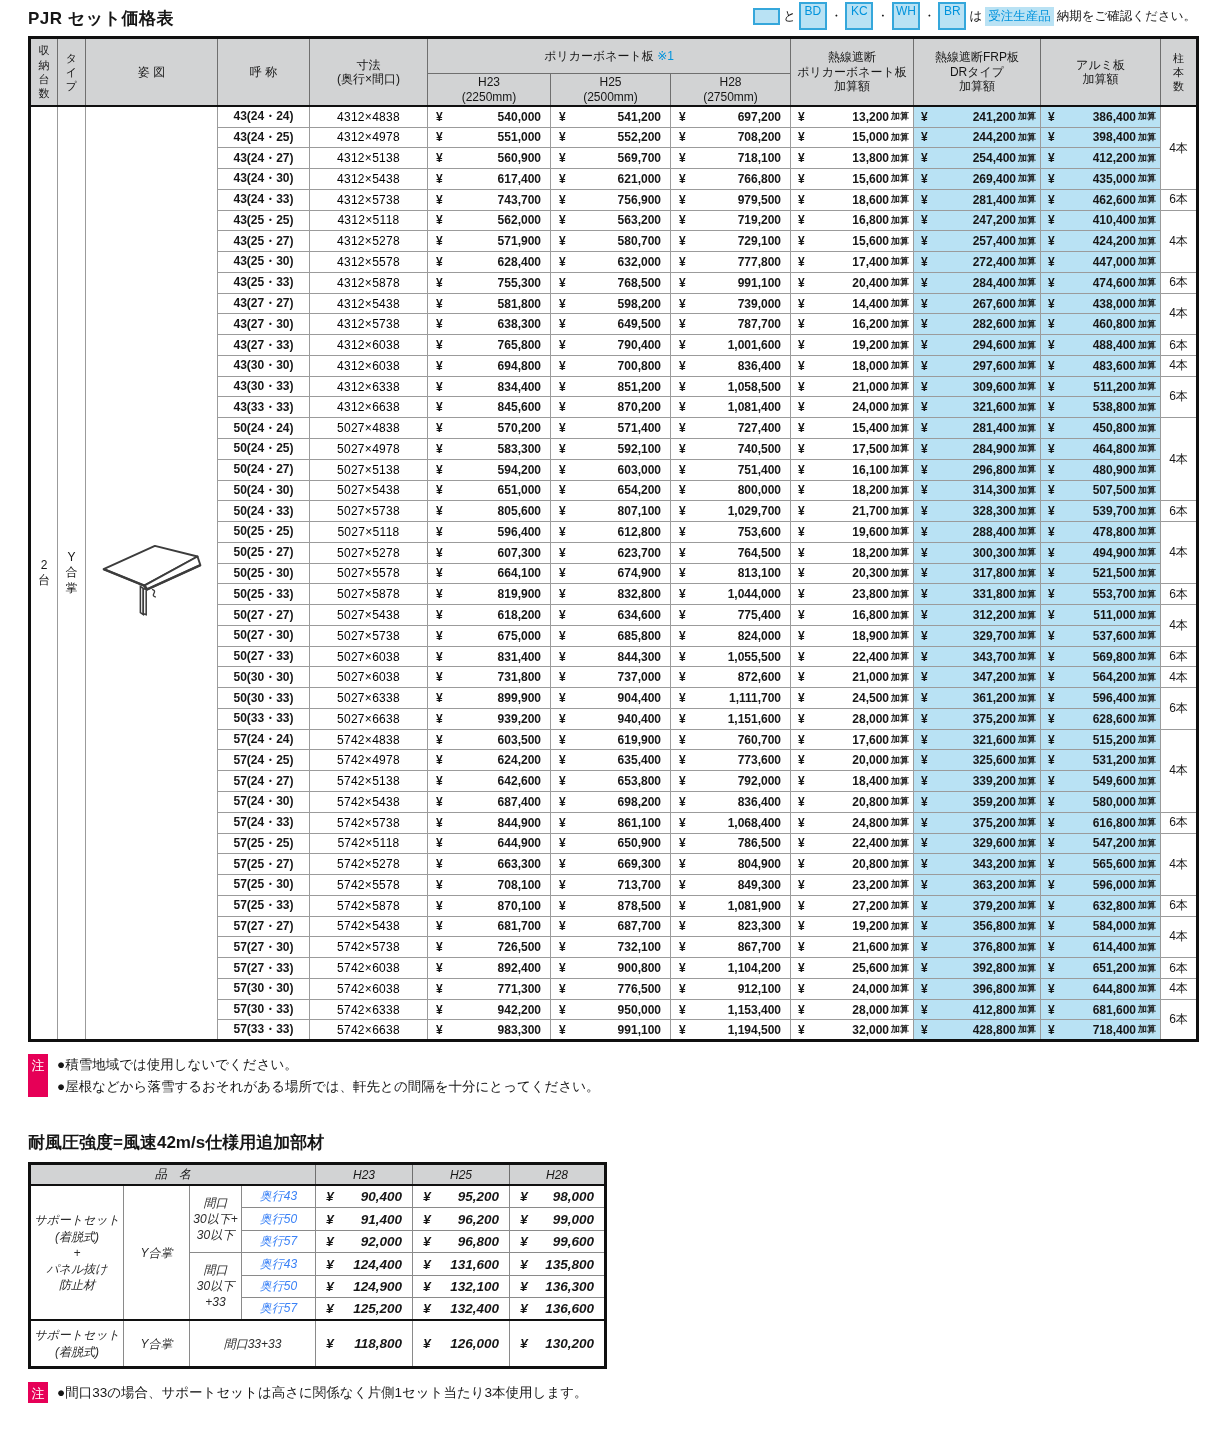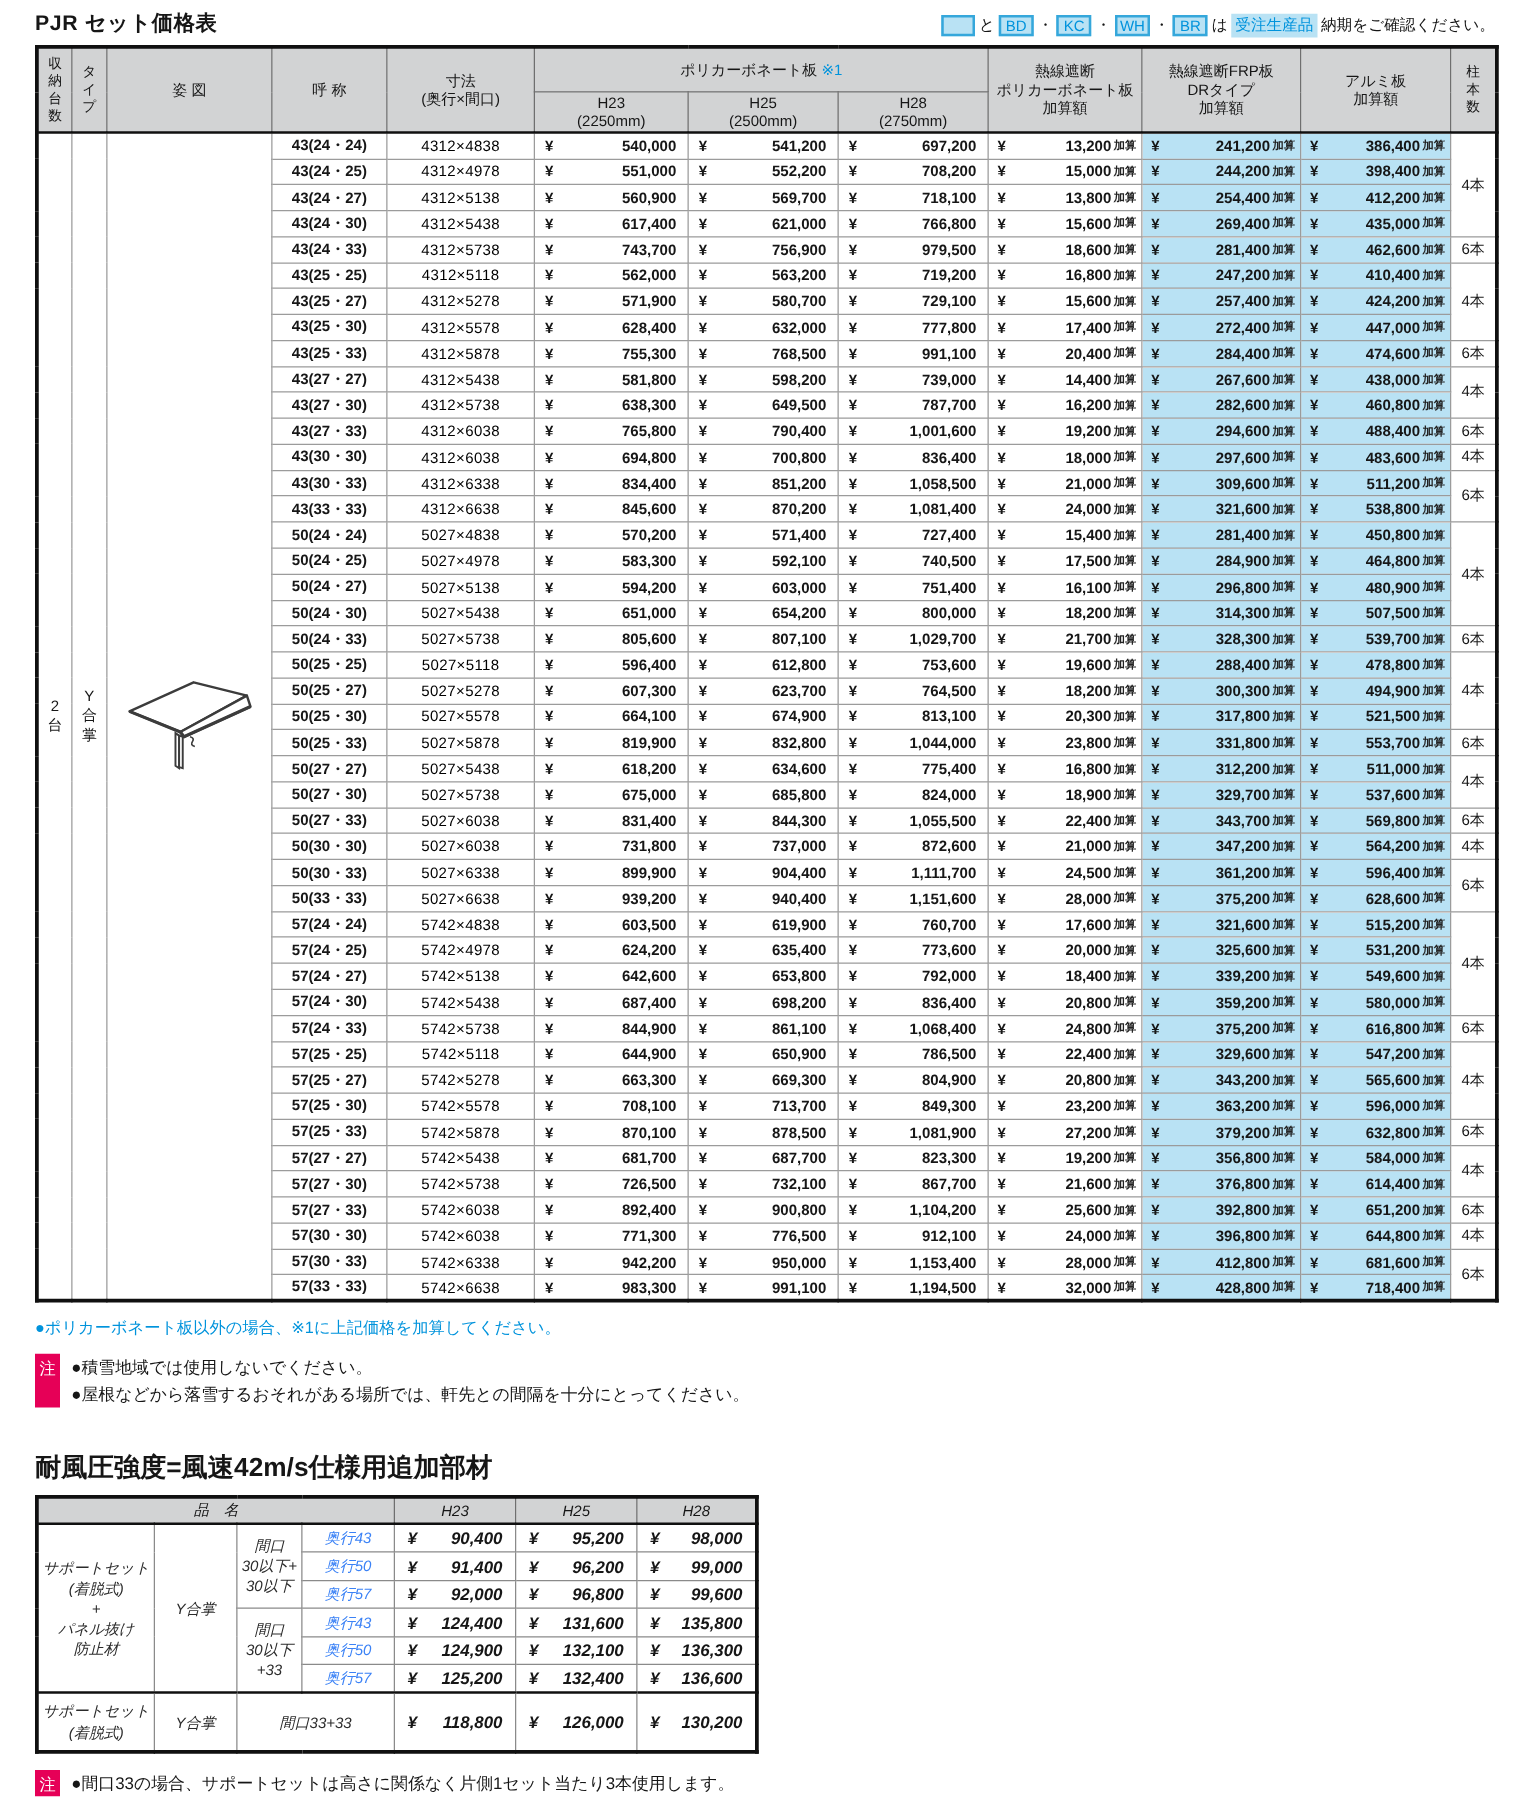--- a/index.html
+++ b/index.html
@@ -15,21 +15,21 @@
     width:1224px; height:1450px; overflow:hidden; background:#fff;
     font-family:"Liberation Sans","DejaVu Sans",sans-serif; color:#161616;
   }
   .page{ padding:6px 28px 0 28px; }
 
   
   .topbar{ display:flex; justify-content:space-between; align-items:flex-end; height:24px;gap:44px; }
   .title{ font-size:17px; font-weight:bold; letter-spacing:.5px; margin:0; }
   .legend{ display:flex; align-items:center; gap:3px; font-size:12.5px; }
   .lg-box{ display:inline-block; width:27px; height:17px; background:var(--lb); border:2px solid var(--tb); }
-  .lg-tag{ display:inline-block; min-width:28px; padding:0 2px; height:17px; line-height:14px;
+  .lg-tag{ display:inline-block; min-width:28px; padding:0 2px; height:28px; line-height:14px;
            text-align:center; background:var(--lb); border:2px solid var(--tb); color:var(--bt); font-size:12px; }
   .lg-made{ background:var(--lb); color:var(--bt); padding:1px 3px; }
 
   
   .mt{ border-collapse:collapse; table-layout:fixed; width:1168px; margin-top:6px; border:3px solid #101010; }
   .mt th{ background:var(--hg); border:1px solid #6f6f6f; font-weight:normal; font-size:12px; line-height:1.22; padding:1px; }
   .mt thead tr:first-child th{ height:36px; }
   .mt thead tr:last-child th{ height:30px; }
   .mt thead{ border-bottom:2.5px solid #101010; }
   .pre{ white-space:pre-line; }
@@ -50,21 +50,21 @@
   .s{ font-size:9px; margin-left:2px; color:#222; }
   .bb{ background:var(--lb); }
 
   
   .bluenote{ color:var(--bt); font-size:13px; margin:11px 0 0 0; }
   .caution{ display:flex; gap:9px; margin-top:12px; }
   .badge{ background:var(--pk); color:#fff; min-width:20px; text-align:center; font-size:13px; padding-top:3px; }
   .clines{ font-size:13.5px; line-height:1.58; }
 
   
-  .sec2{ font-size:21px; font-weight:bold; margin:34px 0 8px 0; }
+  .sec2{ font-size:17px; font-weight:bold; margin:34px 0 8px 0; }
   .st{ border-collapse:collapse; table-layout:fixed; width:576px; border:3px solid #101010;font-style:italic; }
   .st th{ background:var(--hg); border:1px solid #6f6f6f; font-weight:normal; font-size:12px; height:22px; padding:0; }
   .st thead{ border-bottom:2px solid #101010; }
   .st td{ border:1px solid #8a8a8a; font-size:12px; padding:0; height:22.5px; vertical-align:middle; }
   .st .lbl,.st .sub{ white-space:pre-line; text-align:center; color:#2b2b2b; line-height:1.35; }
   .st .depth{ text-align:center; color:#3b82f6; }
   .st .spr{ font-weight:bold; font-size:13.5px; }
   #slast td{ height:47px; border-top:2.5px solid #101010; }
   .bottom-caution{ margin-top:13px; }
 </style>
@@ -2108,21 +2108,20 @@
             <div class="in addp">
               <span class="y">¥</span>
               <span class="v">718,400</span>
               <span class="s">加算</span>
             </div>
           </td>
         </tr>
       </tbody>
   </table>
 
-  <p class="bluenote">●ポリカーボネート板以外の場合、※1に上記価格を加算してください。</p>
 
   <div class="caution">
     <div class="badge">注</div>
     <div class="clines">
       <div>●積雪地域では使用しないでください。</div>
       <div>●屋根などから落雪するおそれがある場所では、軒先との間隔を十分にとってください。</div>
     </div>
   </div>
 
   <h2 class="sec2">耐風圧強度=風速42m/s仕様用追加部材</h2>

